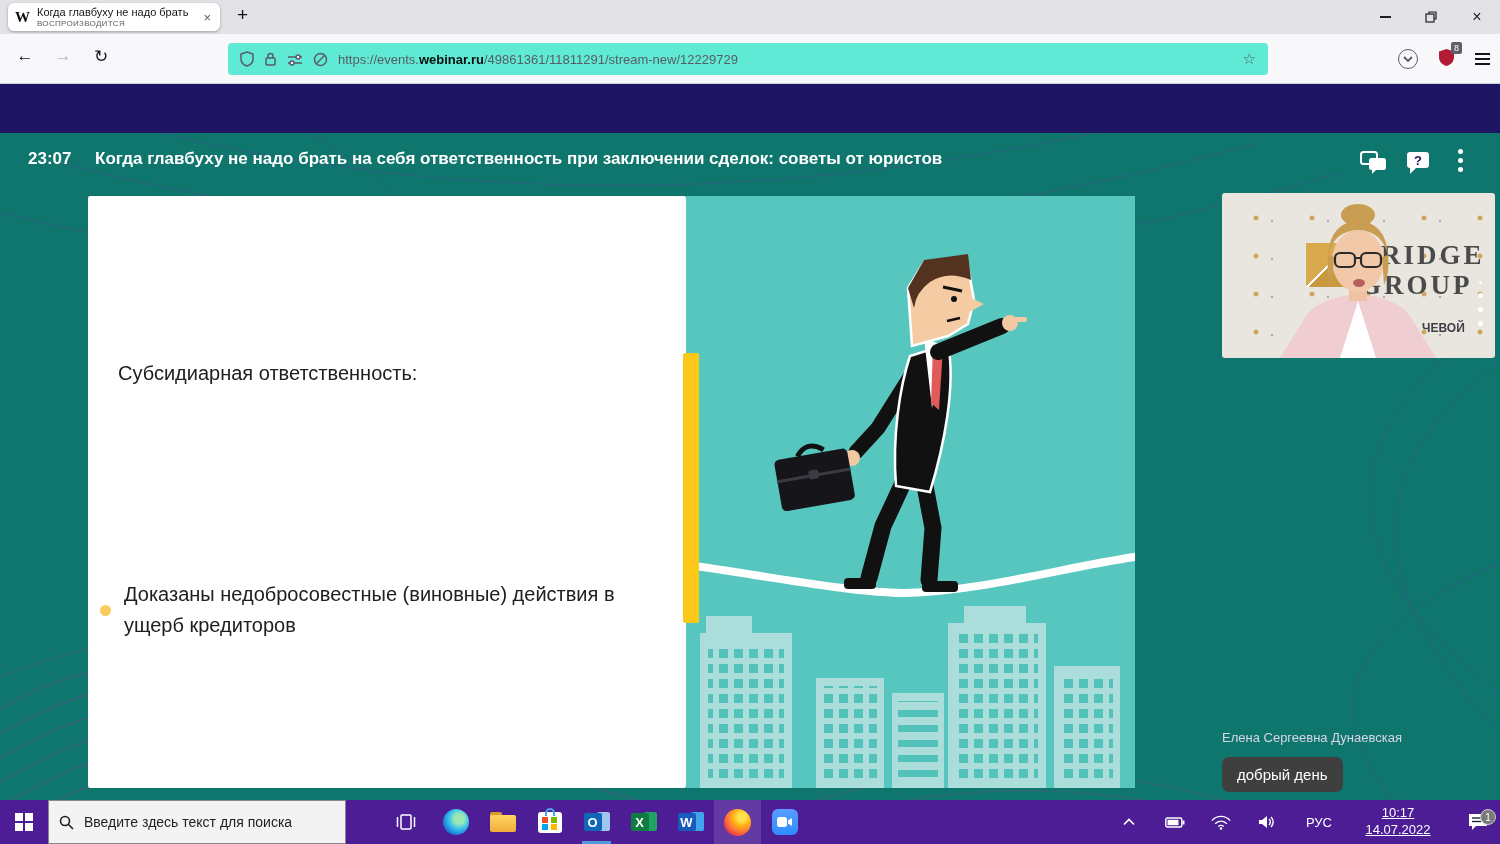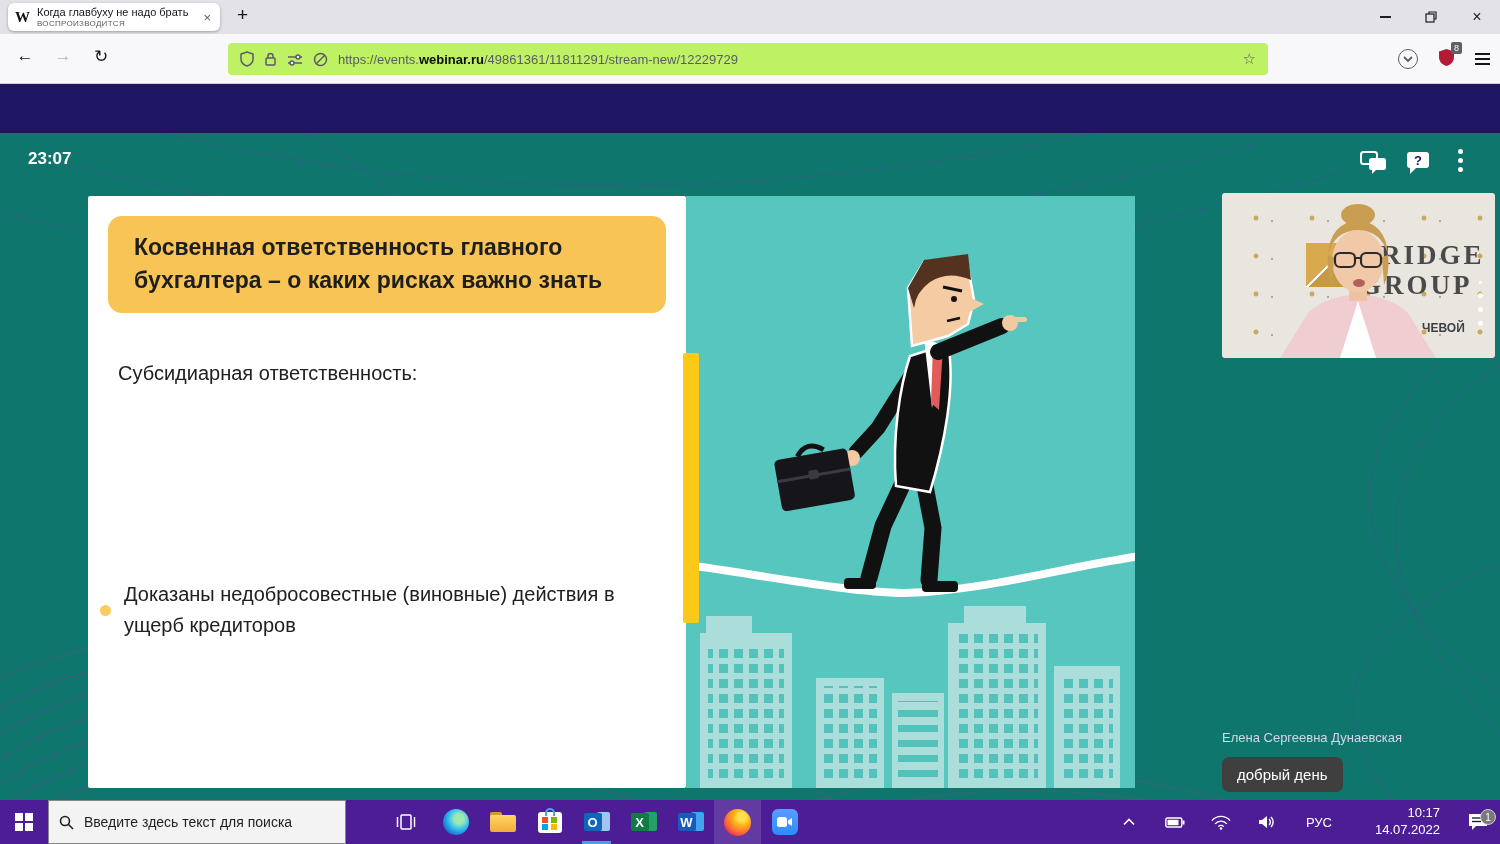--- a/index.html
+++ b/index.html
@@ -17,21 +17,21 @@
   .tab-close { font-size:13px; color:#5b5b66; padding:0 2px; }
   .newtab { position:absolute; left:237px; top:4px; font-size:19px; color:#15141a; }
   .winctl { position:absolute; right:0; top:0; height:34px; display:flex; }
   .wbtn { width:46px; height:34px; display:flex; align-items:center; justify-content:center; color:#1f1f1f; }
   .minbar { width:11px; height:2px; background:#1f1f1f; }
   .wclose { font-size:16px; }
 
   .toolbar { position:absolute; left:0; top:34px; width:1500px; height:50px; background:#F8F8FB; border-bottom:1px solid #CFCFD8; }
   .navbtn { position:absolute; top:12px; width:30px; text-align:center; font-size:17px; color:#15141a; }
   .navbtn.dis { color:#b4b4bd; }
-  .urlbar { position:absolute; left:228px; top:9px; width:1040px; height:32px; background:#bef264; border-radius:4px;
+  .urlbar { position:absolute; left:228px; top:9px; width:1040px; height:32px; background:#5eead4; border-radius:4px;
             display:flex; align-items:center; padding:0 12px; gap:10px; }
   .uicon { display:flex; align-items:center; }
   .urltext { font-size:13px; color:#5b5b66; white-space:nowrap; overflow:hidden; }
   .urltext .dom { color:#0c0c0d; font-weight:bold; }
   .star { margin-left:auto; font-size:15px; color:#5b5b66; }
   .tb-right { position:absolute; right:10px; top:9px; display:flex; align-items:center; gap:20px; height:32px; }
   .pocket { width:20px; height:20px; border:1.6px solid #5b5b66; border-radius:50%; display:flex; align-items:center; justify-content:center; }
   .extshield { position:relative; }
   .extbadge { position:absolute; right:-7px; top:-6px; background:#5f5f68; color:#fff; font-size:9px; padding:1px 3px; border-radius:2px; }
   .burger { display:flex; flex-direction:column; gap:3px; }
@@ -111,21 +111,21 @@
   .icon-doc .fr { position:absolute; left:0; top:3px; width:18px; height:18px; border-radius:2px; color:#fff; font-weight:bold;
                   font-size:13px; display:flex; align-items:center; justify-content:center; }
   .icon-ff { width:27px; height:27px; border-radius:50%;
     background:radial-gradient(circle at 66% 30%, #FFE14D 0 16%, #FFB114 34%, #FF7139 58%, #E3284F 82%, #B5007F 100%); }
   .icon-zoom { width:26px; height:26px; border-radius:6px; background:linear-gradient(#5A9CFF,#2D8CFF);
                display:flex; align-items:center; justify-content:center; }
 
   .tray { position:absolute; right:0; top:0; height:44px; display:flex; align-items:center; gap:16px; }
   .tray-item { width:30px; display:flex; align-items:center; justify-content:center; }
   .lang { color:#fff; font-size:13px; width:42px; text-align:center; }
-  .clock { width:84px; text-align:right; color:#fff; font-size:13px; line-height:1.3; }
+  .clock { width:84px; text-align:center; color:#fff; font-size:13px; line-height:1.3;text-decoration:underline; }
   .notif { position:relative; width:44px; display:flex; align-items:center; justify-content:center; }
   .nbadge { position:absolute; right:4px; bottom:6px; width:16px; height:16px; border-radius:50%; background:#7a7a7a;
             color:#fff; font-size:10px; display:flex; align-items:center; justify-content:center; border:1px solid #cfcfcf; }
 </style>
 </head>
 <body>
 
 <div class="screen">
 
   <div class="tabstrip">
@@ -226,20 +226,21 @@
         <path d="M1440,715 Q1240,540 1500,430"></path>
       </g>
       <g fill="none" stroke="#A03B8E" stroke-width="1" opacity="0.3">
         <path d="M-40,560 Q420,360 900,715"></path>
         <path d="M700,715 Q1000,560 1360,715"></path>
         <path d="M740,715 Q1020,600 1320,715"></path>
       </g>
     </svg>
 
     <div class="wb-timer">23:07</div>
+    <div class="wb-title">Когда главбуху не надо брать на себя ответственность при заключении сделок: советы от юристов</div>
 
     <span class="hicon" style="left:1360px">
       <svg width="27" height="24" viewBox="0 0 27 24">
           <rect x="1" y="1" width="16" height="12" rx="2.5" fill="none" stroke="#fff" stroke-width="2"></rect>
           <rect x="9" y="7" width="17" height="12" rx="2.5" fill="#fff"></rect>
           <path d="M12,18 v5 l5,-5 Z" fill="#fff"></path>
         </svg>
     </span>
     <span class="hicon" style="left:1406px">
       <svg width="24" height="24" viewBox="0 0 24 24">
@@ -248,21 +249,20 @@
           <text x="12" y="14" font-size="13" font-weight="bold" fill="#1E1563" text-anchor="middle">?</text>
         </svg>
     </span>
     <span class="hicon kebab" style="left:1458px; top:16px">
         <i></i>
         <i></i>
         <i></i>
       </span>
 
     <div class="slide">
-      <div class="slide-head">Косвенная ответственность главного бухгалтера – о каких рисках важно знать</div>
       <div class="slide-sub">Субсидиарная ответственность:</div>
       <div class="brow" style="top:383px">
         <span class="bdot"></span>
         <span class="btext">Доказаны недобросовестные (виновные) действия в ущерб кредиторов</span>
       </div>
     </div>
 
     <div class="teal">
       <svg width="449" height="592" viewBox="0 0 449 592">
         <defs>

